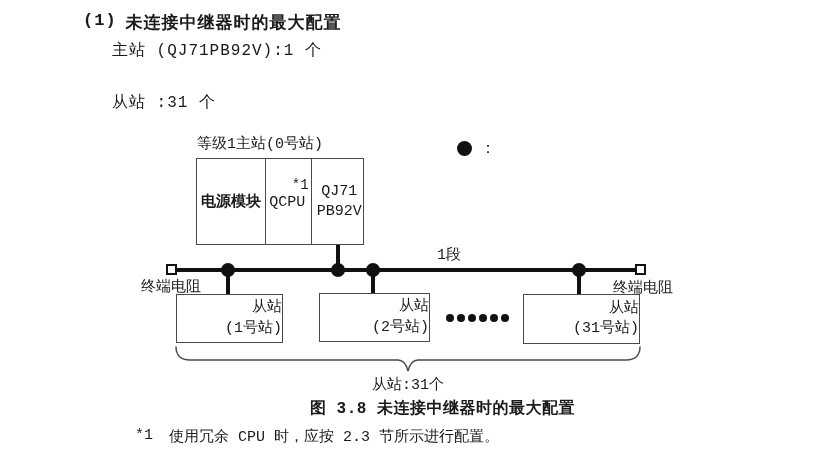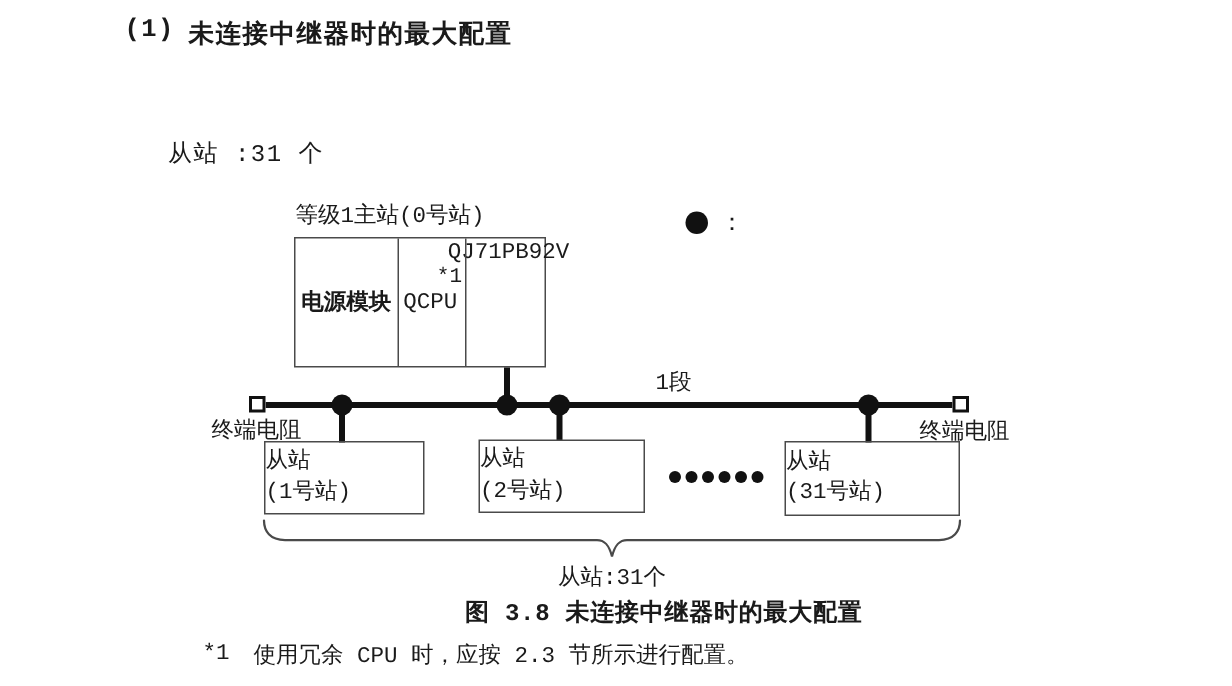--- a/index.html
+++ b/index.html
@@ -27,21 +27,21 @@
     left:196px;top:158px;width:168px;height:87px;
     border:1.5px solid #4a4a4a;box-sizing:border-box;
     display:flex;
   }
   .mcell{box-sizing:border-box;border-right:1.5px solid #4a4a4a;font-size:15px;}
   .mcell:last-child{border-right:none;}
   .mcell.c1{width:70px;display:flex;align-items:center;justify-content:center;font-weight:bold;}
   .mcell.c2{width:46px;position:relative;}
   .mcell.c2 .qcpu{position:absolute;left:3px;top:50%;transform:translateY(-50%);}
   .mcell.c2 .note{position:absolute;right:2px;top:18px;font-size:14px;}
-  .mcell.c3{width:52px;display:flex;justify-content:center;padding-left:4px;line-height:1.3;text-align:center;}
+  .mcell.c3{width:52px;display:flex;flex-direction:column;justify-content:center;padding-left:4px;line-height:1.3;text-align:center;}
   
   .bus{left:177px;top:268px;width:458px;height:4px;background:#111;}
   .seg-label{left:437px;top:245px;font-size:15px;}
   .drop{width:4px;background:#111;}
   .drop.master{left:336px;top:245px;height:25px;}
   .drop.s1{left:226px;top:270px;height:25px;}
   .drop.s2{left:371px;top:270px;height:24px;}
   .drop.s3{left:577px;top:270px;height:25px;}
   .node{width:14px;height:14px;border-radius:50%;background:#111;}
   .node.n1{left:221px;top:263px;}
@@ -50,21 +50,21 @@
   .node.n4{left:572px;top:263px;}
   .term{width:11px;height:11px;background:#fff;border:2px solid #111;box-sizing:border-box;}
   .term.left{left:166px;top:264px;}
   .term.right{left:635px;top:264px;}
   .term-label{font-size:15px;}
   .term-label.left{left:141px;top:277px;}
   .term-label.right{left:613px;top:278px;}
   
   .slave{
     border:1.5px solid #4a4a4a;box-sizing:border-box;
-    display:flex;flex-direction:column;align-items:flex-start;justify-content:center;
+    display:flex;flex-direction:column;align-items:flex-end;justify-content:center;
     font-size:15px;line-height:1.35;text-align:center;
   }
   .slave.b1{left:176px;top:294px;width:107px;height:49px;}
   .slave.b2{left:319px;top:293px;width:111px;height:49px;}
   .slave.b3{left:523px;top:294px;width:117px;height:50px;}
   .ellipsis{left:446px;top:314px;display:flex;gap:3px;align-items:center;}
   .ellipsis i{width:8px;height:8px;border-radius:50%;background:#111;display:block;}
   
   .brace{left:174px;top:345px;}
   .brace-label{left:408px;top:375px;transform:translateX(-50%);font-size:15px;}
@@ -74,20 +74,21 @@
 </style>
 </head>
 <body>
 
 <div class="page">
 
   <div class="abs heading">
     <span>(1)</span>
     <span>未连接中继器时的最大配置</span>
   </div>
+  <div class="abs bodyline l1">主站 (QJ71PB92V):1 个</div>
   <div class="abs bodyline l2">从站 :31 个</div>
 
   <div class="abs legend">
     <span class="dot"></span>
     <span>：</span>
   </div>
 
   <div class="abs master-label">等级1主站(0号站)</div>
   <div class="abs master-box">
     <div class="mcell c1">电源模块</div>

